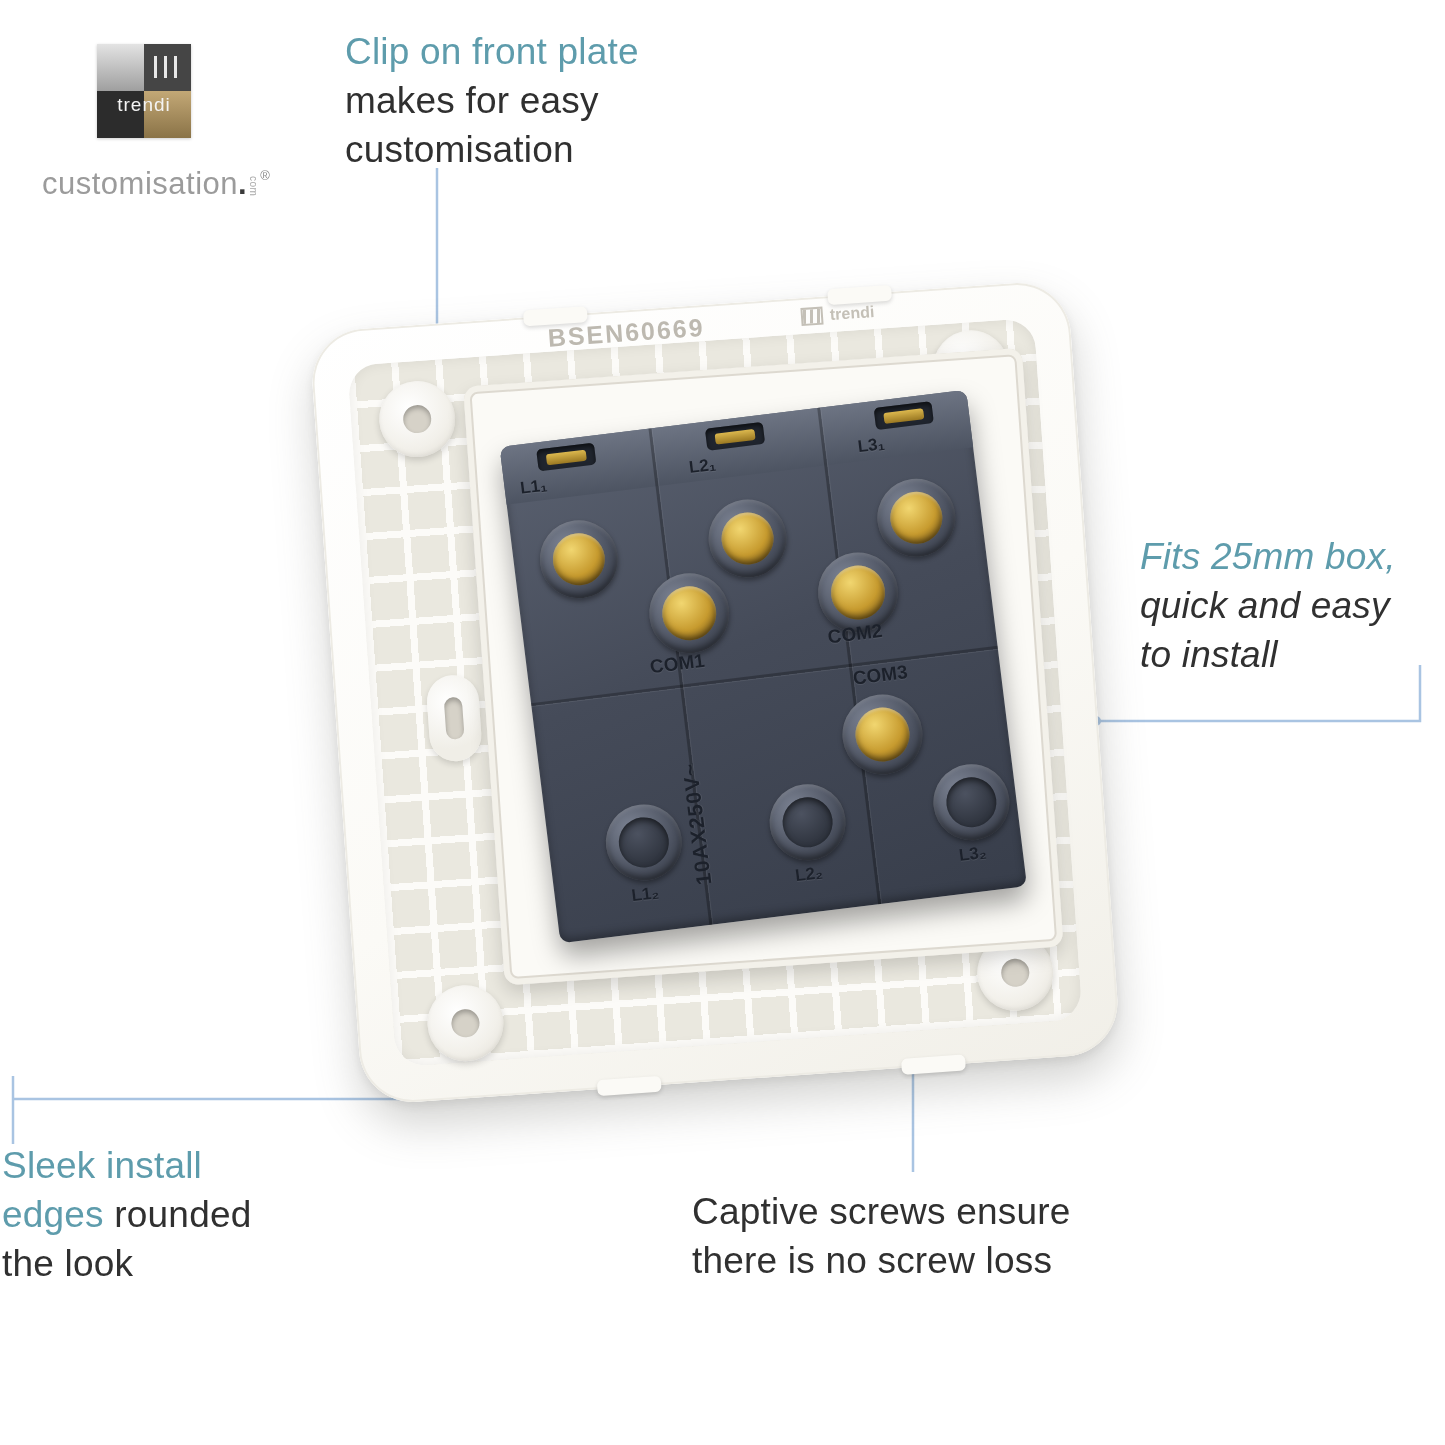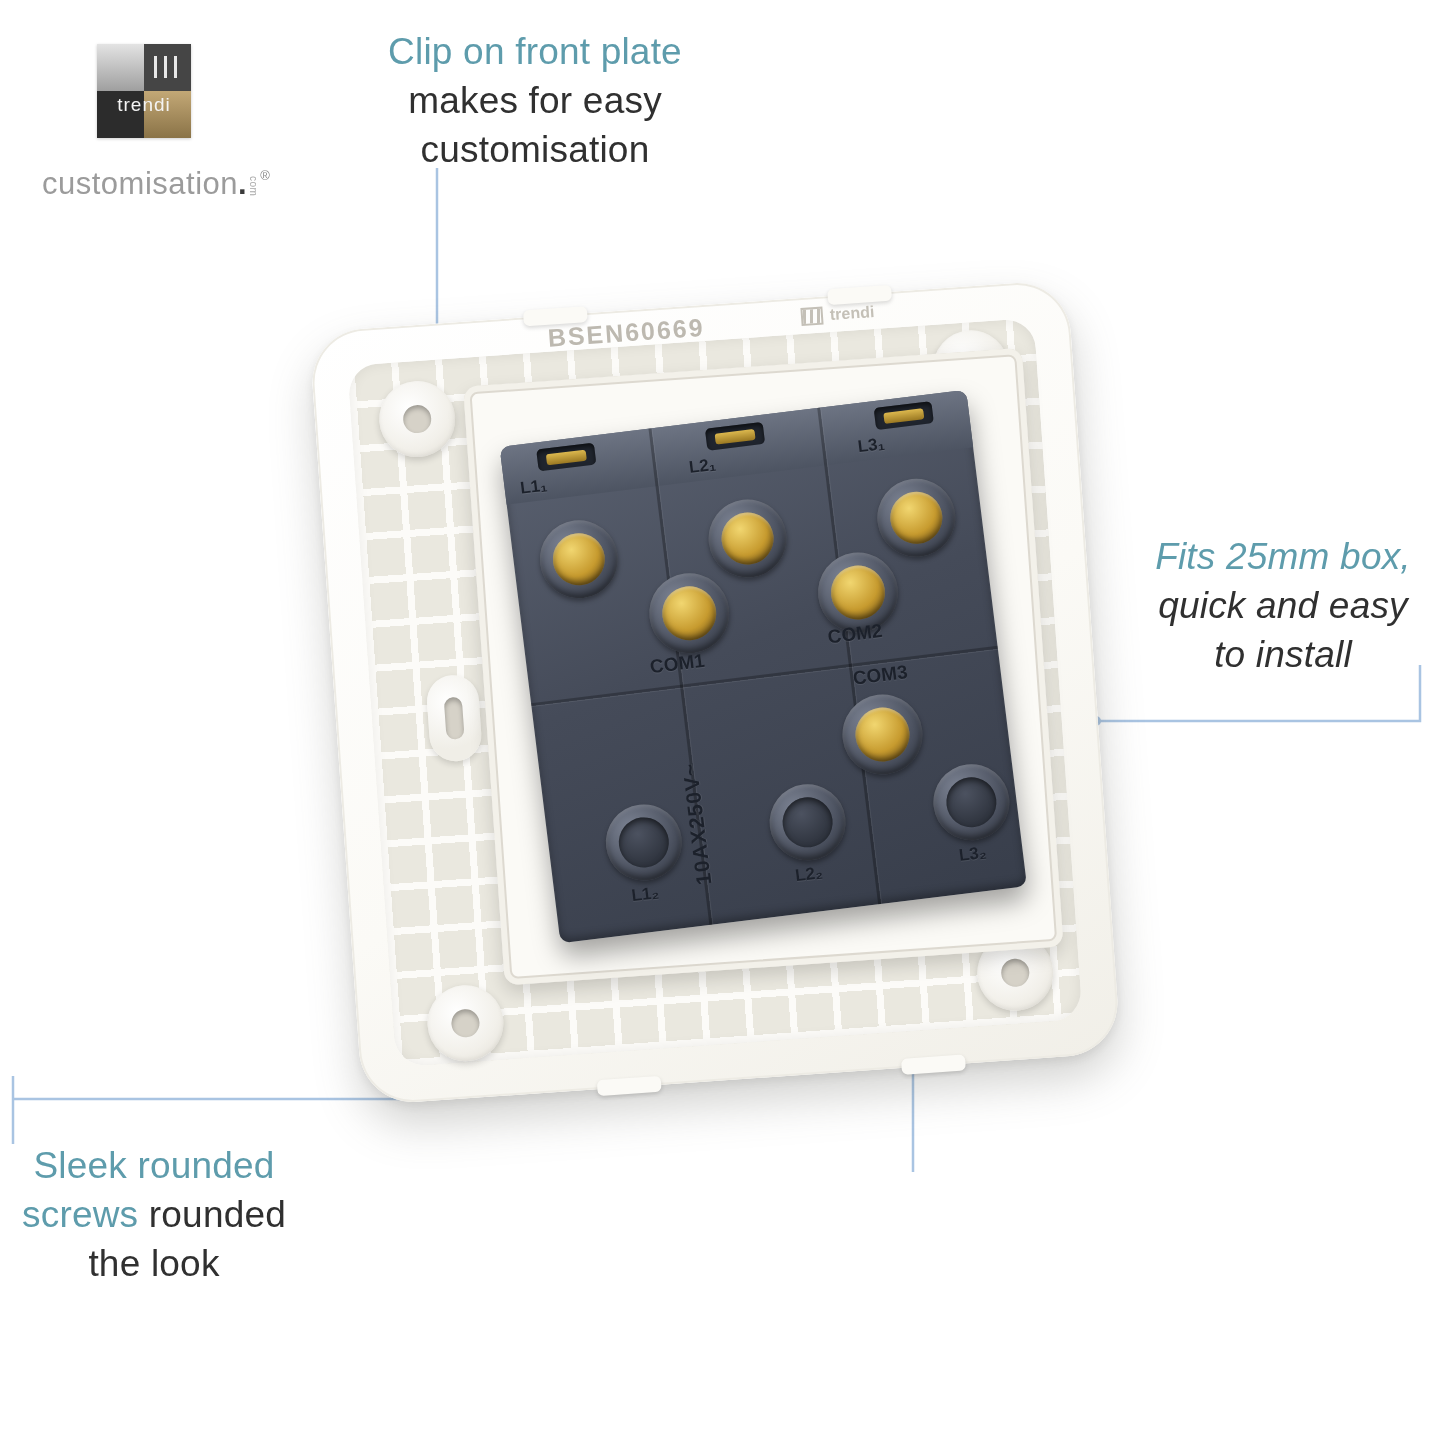--- a/index.html
+++ b/index.html
@@ -6,21 +6,21 @@
     --teal:#5E9CAC;
     --ink:#303030;
     --line:#A9C4E2;
   }
   *{box-sizing:border-box;}
   html,body{margin:0;padding:0;background:#ffffff;}
   body{width:1445px;height:1445px;overflow:hidden;font-family:"Liberation Sans",sans-serif;}
   .stage{position:relative;width:1445px;height:1445px;background:#ffffff;}
 
   
-  .callout{position:absolute;font-size:37px;line-height:1.32;color:var(--ink);text-align:center;letter-spacing:.2px;}
+  .callout{position:absolute;font-size:37px;line-height:1.32;color:var(--ink);text-align:left;letter-spacing:.2px;}
   .callout .hl{color:var(--teal);}
   .co-top{left:345px;top:28px;width:380px;}
   .co-right{left:1140px;top:533px;width:286px;font-style:italic;}
   .co-bl{left:2px;top:1142px;width:304px;}
   .co-bc{left:692px;top:1188px;width:452px;}
 
   
   .logo-square{position:absolute;left:97px;top:44px;width:94px;height:94px;background:#585858;display:grid;grid-template-columns:1fr 1fr;grid-template-rows:1fr 1fr;box-shadow:0 1px 3px rgba(0,0,0,.2);}
   .q1{background:linear-gradient(180deg,#e3e3e3,#9f9f9f);}
   .q2{background:#454545;background-image:repeating-linear-gradient(90deg,#e8e8e8 0 3px,transparent 3px 10px);background-size:30px 22px;background-repeat:no-repeat;background-position:10px 12px;}
@@ -105,21 +105,24 @@
   </div>
   <div class="wordmark"><span>customisation</span><span class="dot">.</span><span class="com">com</span><span class="reg">®</span></div>
 
   <div class="callout co-top">
     <span class="hl">Clip on front plate</span><span> makes for easy customisation</span>
   </div>
   <div class="callout co-right">
     <span class="hl">Fits 25mm box,</span><span> quick and easy to install</span>
   </div>
   <div class="callout co-bl">
-    <span class="hl">Sleek rounded screws</span><span> rounded the look</span>
+    <span class="hl">Sleek install edges</span><span> rounded the look</span>
+  </div>
+  <div class="callout co-bc">
+    <span>Captive screws ensure there is no screw loss</span>
   </div>
 
   <svg class="lines" width="1445" height="1445" viewBox="0 0 1445 1445">
     <path d="M437 168 V333" stroke="#A9C4E2" stroke-width="2.5" fill="none"></path>
     <path d="M1420 665 V721 H1096" stroke="#A9C4E2" stroke-width="2.5" fill="none"></path>
     <circle cx="1096" cy="721" r="5" fill="#A9C4E2"></circle>
     <path d="M13 1076 V1144" stroke="#A9C4E2" stroke-width="2.5" fill="none"></path>
     <path d="M13 1099 H405" stroke="#A9C4E2" stroke-width="2.5" fill="none"></path>
     <path d="M913 772 V1172" stroke="#A9C4E2" stroke-width="2.5" fill="none"></path>
     <circle cx="913" cy="772" r="5" fill="#A9C4E2"></circle>

